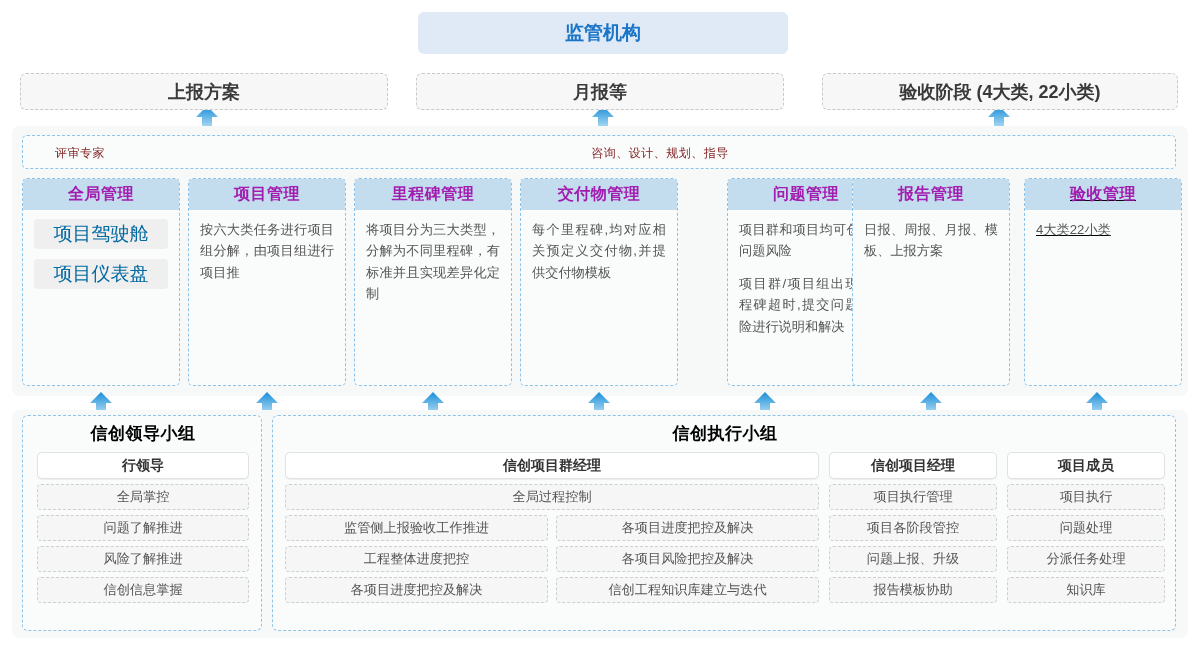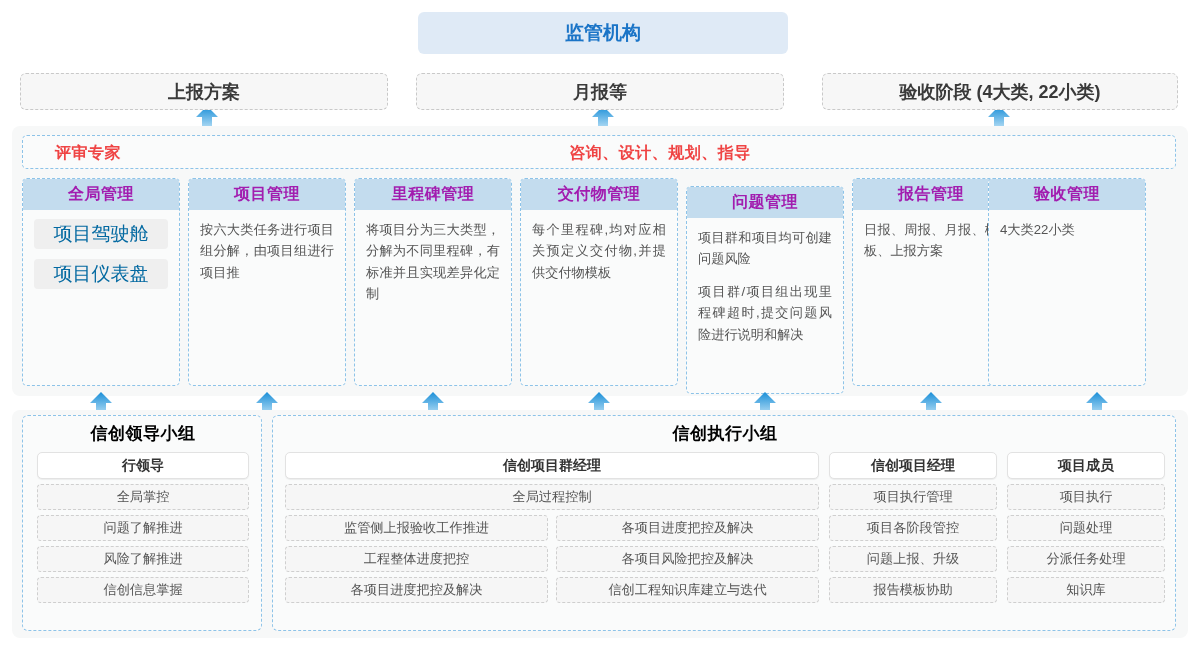--- a/index.html
+++ b/index.html
@@ -69,21 +69,21 @@
   
   .label-strip {
     position: absolute;
     left: 22px; top: 135px; width: 1154px; height: 34px;
     border: 1px dashed #8dc3e8; border-radius: 5px;
     background: #fafbfb;
   }
   .label-strip .lbl {
     position: absolute; top: 0; height: 34px;
     display: flex; align-items: center;
-    font-size: 16px; font-weight: bold; color: #ef4444;
+    font-size: 12px; font-weight: normal; color: #7f1d1d;
     letter-spacing: .5px;
   }
 
   
   .arrow { position: absolute; width: 22px; height: 24px; }
 
   
   .grp {
     position: absolute;
     border: 1px dashed #8dc3e8;
@@ -178,36 +178,36 @@
     </div>
   </div>
 
   <div class="col" style="left:520px; width:158px;">
     <div class="col-head">交付物管理</div>
     <div class="col-body">
       <p>每个里程碑,均对应相关预定义交付物,并提供交付物模板</p>
     </div>
   </div>
 
-  <div class="col" style="left:686px; width:158px;margin-top:8px;">
+  <div class="col" style="left:727px; width:158px;">
     <div class="col-head">问题管理</div>
     <div class="col-body">
       <p>项目群和项目均可创建问题风险</p>
       <p>项目群/项目组出现里程碑超时,提交问题风险进行说明和解决</p>
     </div>
   </div>
 
   <div class="col" style="left:852px; width:158px;">
     <div class="col-head">报告管理</div>
     <div class="col-body">
       <p>日报、周报、月报、模板、上报方案</p>
     </div>
   </div>
 
-  <div class="col" style="left:988px; width:158px;">
+  <div class="col" style="left:1024px; width:158px;text-decoration:underline;">
     <div class="col-head">验收管理</div>
     <div class="col-body">
       <p>4大类22小类</p>
     </div>
   </div>
 
   <svg class="arrow" style="left:90px; top:392px;" viewBox="0 0 22 24">
     <polygon points="11,0 22,11 16,11 16,24 6,24 6,11 0,11" fill="url(#ag)"></polygon>
     </svg>
   <svg class="arrow" style="left:256px; top:392px;" viewBox="0 0 22 24">

